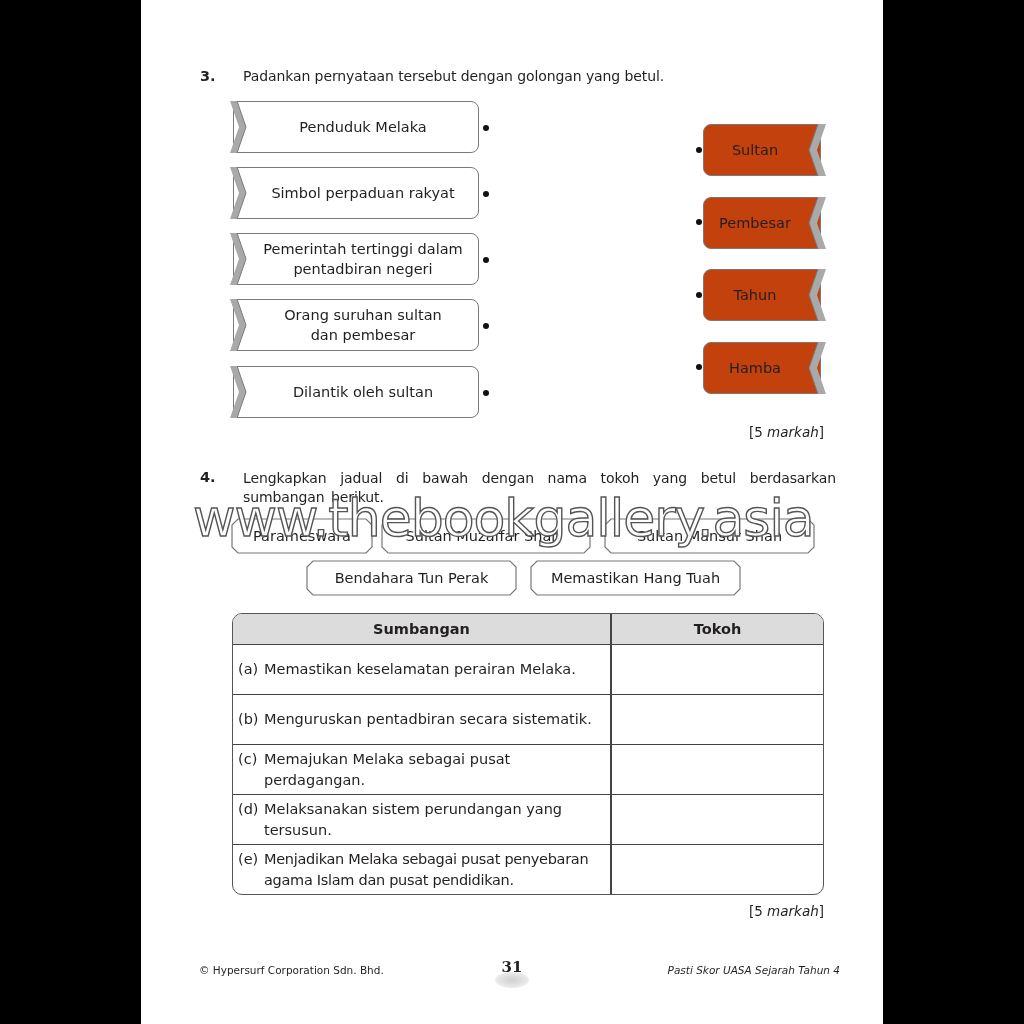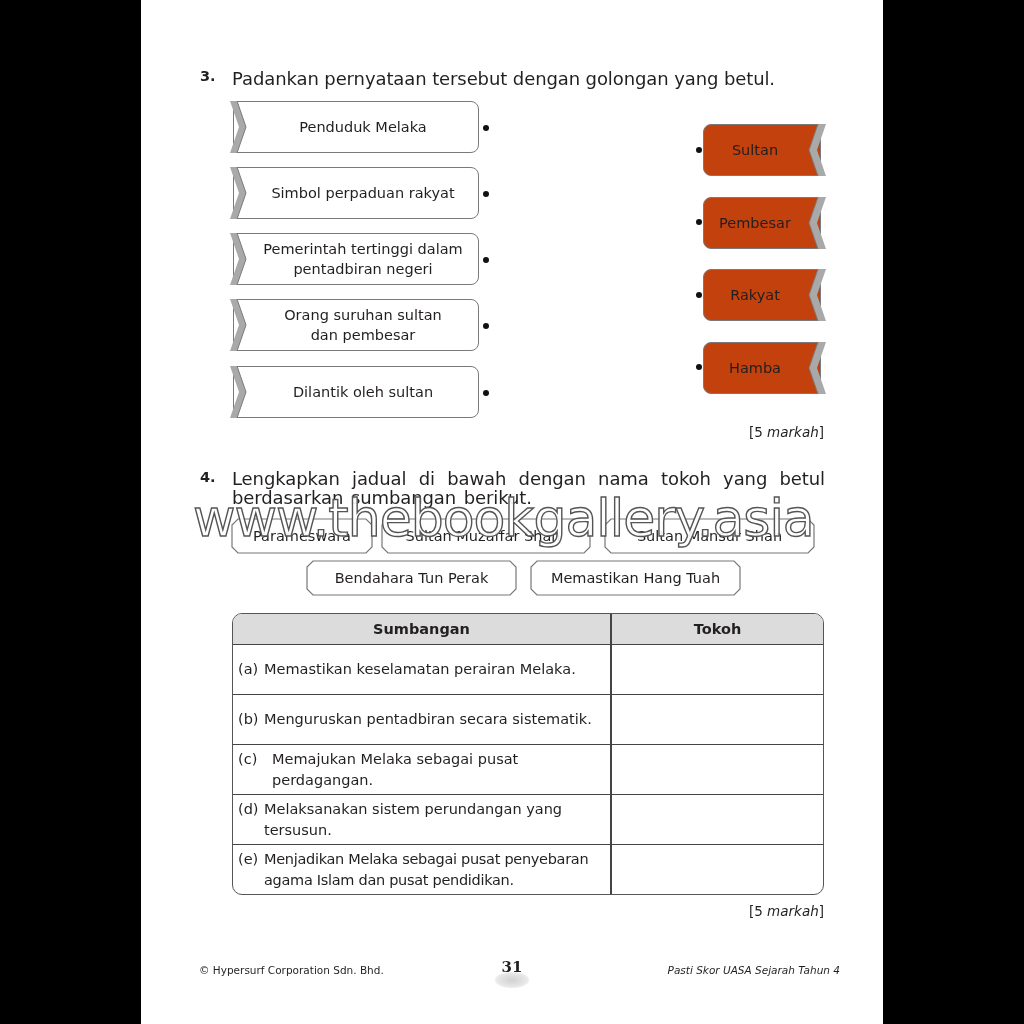--- a/index.html
+++ b/index.html
@@ -1,21 +1,21 @@
 <!DOCTYPE html>
 <html><head>
 <meta charset="utf-8">
 <style>
   html, body { margin:0; padding:0; }
   body { width:1024px; height:1024px; background:#000; position:relative; overflow:hidden;
          font-family:"DejaVu Sans", "Liberation Sans", sans-serif; color:#231f20; }
   .page { position:absolute; left:141px; top:0; width:742px; height:1024px; background:#fff; }
   .abs { position:absolute; }
   .qnum { font-weight:bold; font-size:14.5px; }
-  .qtext { font-size:18px; letter-spacing:-0.1px; }
+  .qtext { font-size:14px; letter-spacing:-0.1px;margin-left:11px; }
 
   
   .lbox { position:absolute; left:92px; width:246px; height:52px; border:1.3px solid #7a7a7a;
           border-radius:0 8px 8px 0; background:#fff; display:flex; align-items:center; justify-content:center;
           text-align:center; font-size:14.5px; line-height:20px; box-sizing:border-box; padding-left:14px; }
   .lbox .chev { position:absolute; left:-4px; top:-1px; width:18px; height:52px; }
   .dot { position:absolute; width:6px; height:6px; border-radius:50%; background:#111; }
 
   
   .rbox { position:absolute; left:562px; width:118px; height:52px; border:1.3px solid #7a7a7a;
@@ -123,21 +123,21 @@
   <div class="rbox" style="top:197px;">
     <span>Pembesar</span>
     <svg class="chev" viewBox="0 0 20 52">
         <path d="M20 0 L12 0 L3 26 L12 52 L20 52 L11 26 Z" fill="#a9a9a9"></path>
         <path d="M12 0 L3 26 L12 52" fill="none" stroke="#7a7a7a" stroke-width="1"></path>
       </svg>
   </div>
 
   <div class="dot" style="left:555px;top:292px;"></div>
   <div class="rbox" style="top:269px;">
-    <span>Rakyat</span>
+    <span>Tahun</span>
     <svg class="chev" viewBox="0 0 20 52">
         <path d="M20 0 L12 0 L3 26 L12 52 L20 52 L11 26 Z" fill="#a9a9a9"></path>
         <path d="M12 0 L3 26 L12 52" fill="none" stroke="#7a7a7a" stroke-width="1"></path>
       </svg>
   </div>
 
   <div class="dot" style="left:555px;top:364px;"></div>
   <div class="rbox" style="top:342px;">
     <span>Hamba</span>
     <svg class="chev" viewBox="0 0 20 52">
@@ -205,21 +205,21 @@
             <span class="lbl" style="align-self:center;">(b)</span>
             <span>Menguruskan pentadbiran secara sistematik.</span>
           </div>
         </div>
       <div class="c2"></div>
     </div>
     <div class="trow tbody-row">
       <div class="c1">
           <div class="cellwrap">
             <span class="lbl">(c)</span>
-            <span style="width:330px;margin-left:8px;">Memajukan Melaka sebagai pusat perdagangan.</span>
+            <span style="width:330px;">Memajukan Melaka sebagai pusat perdagangan.</span>
           </div>
         </div>
       <div class="c2"></div>
     </div>
     <div class="trow tbody-row">
       <div class="c1">
           <div class="cellwrap">
             <span class="lbl">(d)</span>
             <span style="width:330px;">Melaksanakan sistem perundangan yang tersusun.</span>
           </div>

